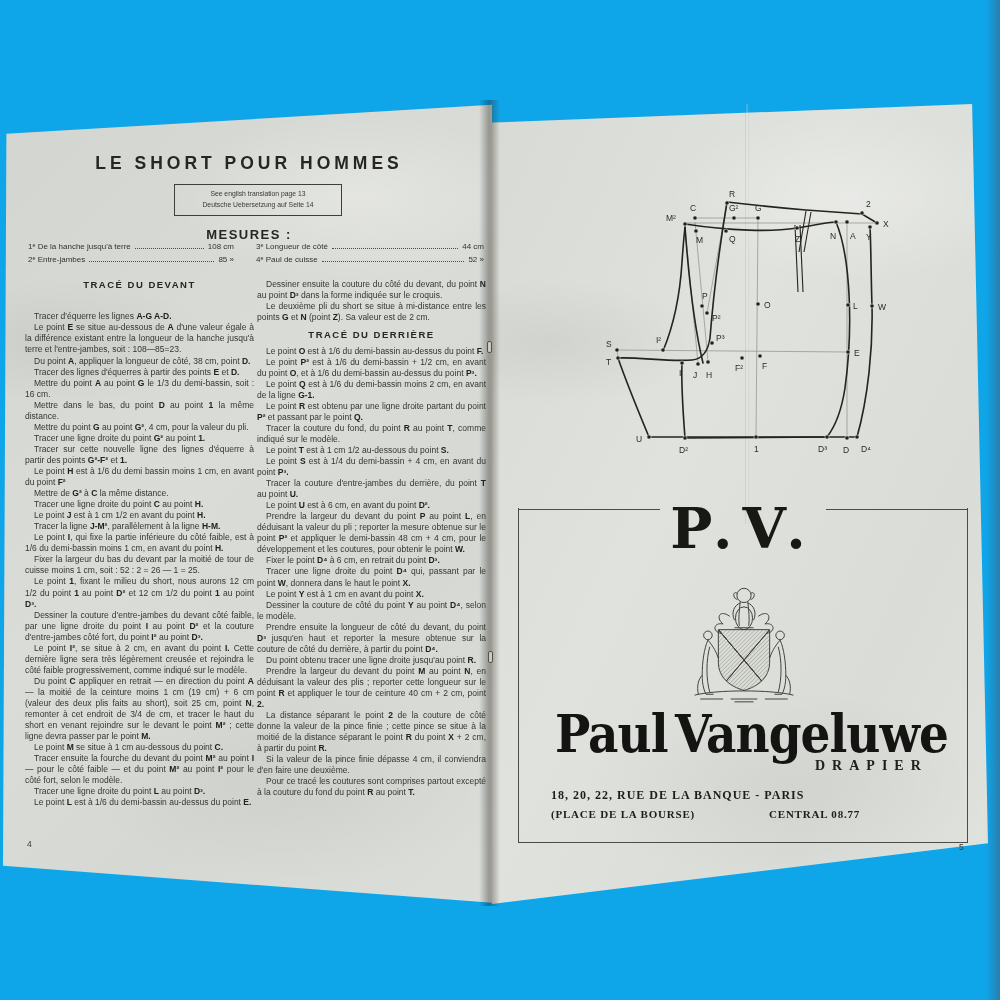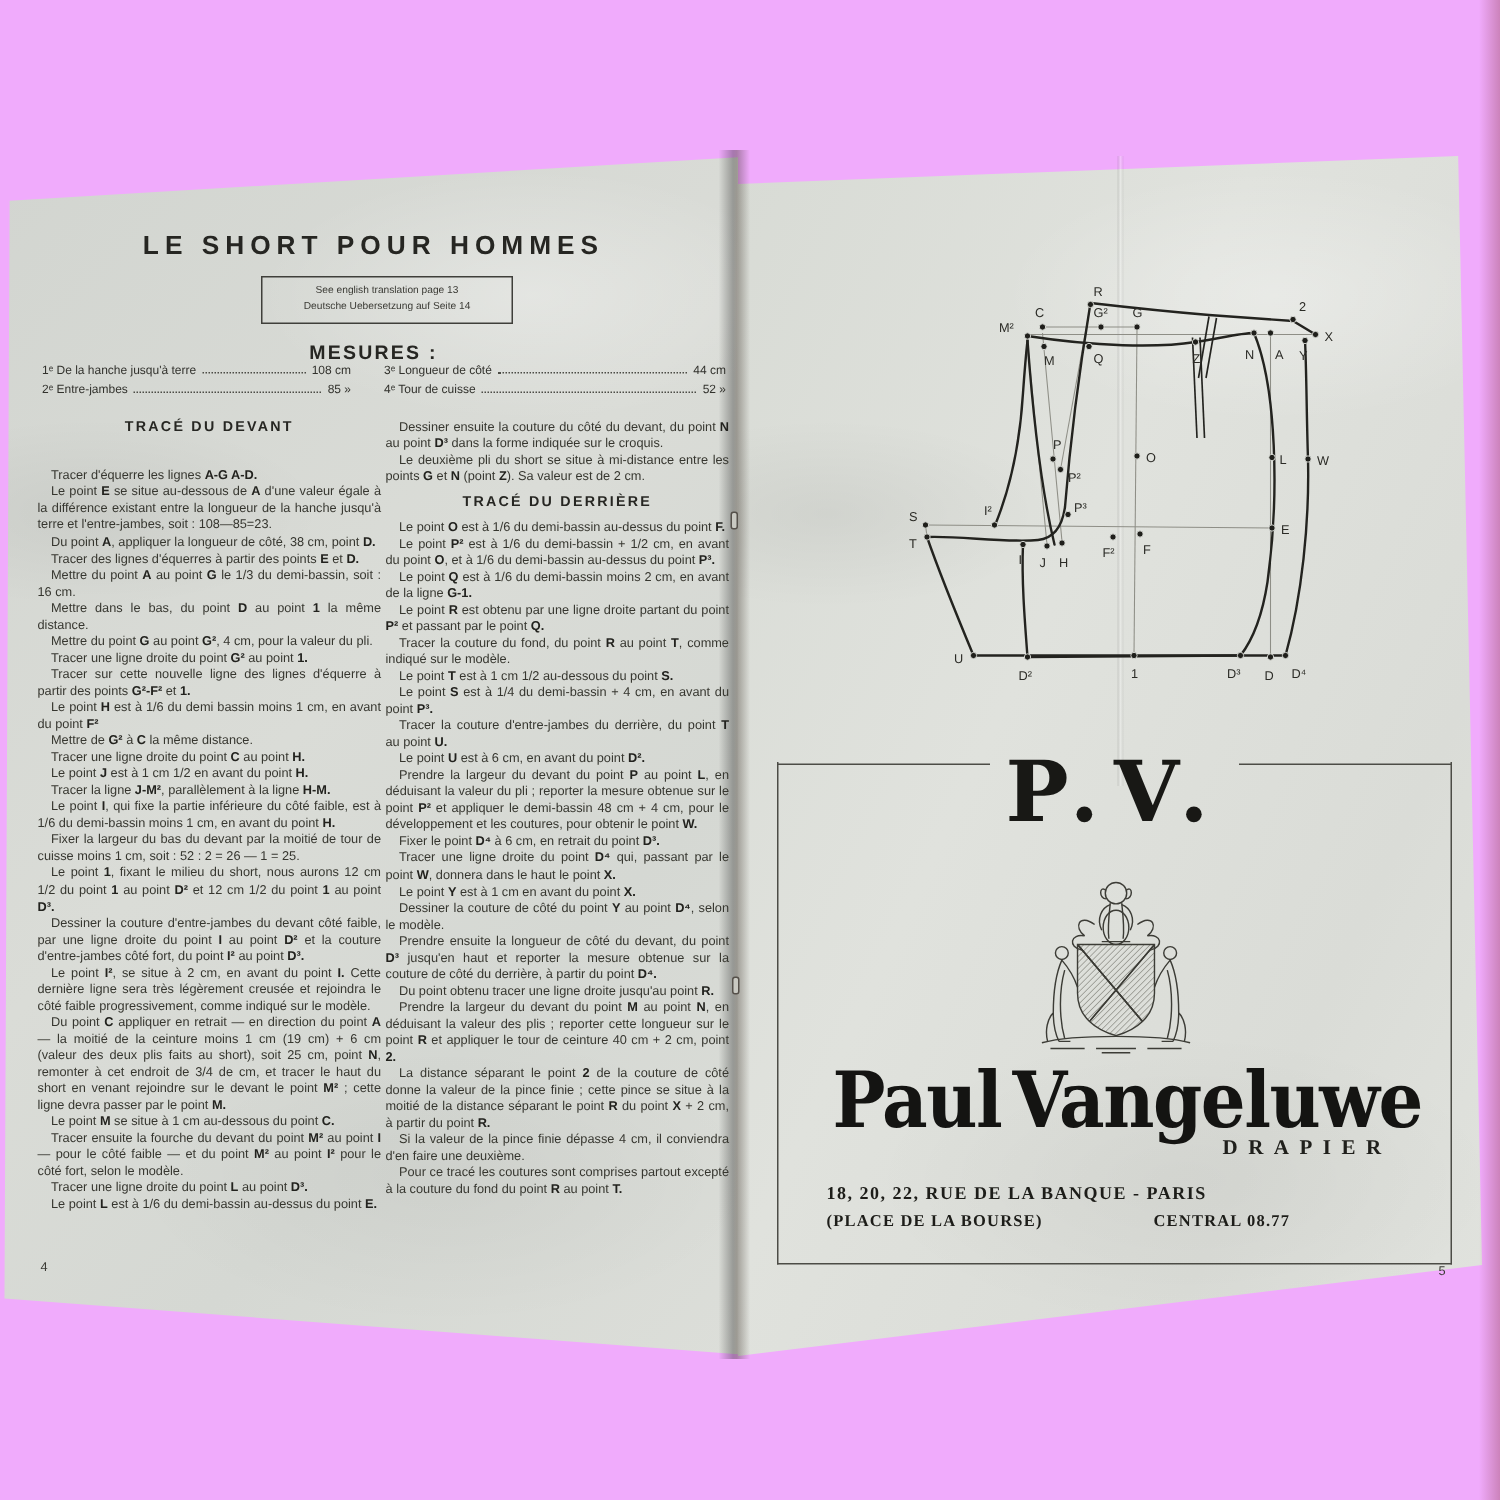--- a/index.html
+++ b/index.html
@@ -1,16 +1,16 @@
 <!DOCTYPE html>
 <html lang="fr"><head>
 <meta charset="utf-8">
 <style>
   html,body{margin:0;padding:0;background:#000;}
-  .stage{position:relative;width:1000px;height:1000px;background:#f0abfc;overflow:hidden;
+  .stage{position:relative;width:1000px;height:1000px;background:#0ea5e9;overflow:hidden;
          font-family:"Liberation Sans","DejaVu Sans",sans-serif;color:#32322d;}
   .stage::after{content:"";position:absolute;right:0;top:0;width:14px;height:100%;
         background:linear-gradient(90deg,transparent,rgba(110,25,18,.28));pointer-events:none;}
   .page{position:absolute;}
   .page-left{left:2px;top:100px;width:490px;height:806px;
         background:linear-gradient(135deg,#d2d5d0 0%,#dadcd7 45%,#d5d8d3 70%,#dcded9 100%);
         clip-path:polygon(0.9% 4.2%,100% 0.6%,100% 99.6%,0.2% 95%);}
   .page-right{left:492px;top:100px;width:497px;height:808px;
         background:linear-gradient(115deg,#d8dbd5 0%,#e0e2dd 40%,#dadcd7 75%,#e1e3de 100%);
         clip-path:polygon(0 2.8%,96.6% 0.5%,99.8% 92%,0 99.5%);}
@@ -116,21 +116,21 @@
         <span class="m-value">85 »</span>
       </div>
     </div>
   <div class="m-col m-col2">
       <div class="m-row">
         <span class="m-label">3ᵉ Longueur de côté</span>
         <span class="m-leader"></span>
         <span class="m-value">44 cm</span>
       </div>
       <div class="m-row">
-        <span class="m-label">4ᵉ Tour de cuisse</span>
+        <span class="m-label">4ᵉ Paul de cuisse</span>
         <span class="m-leader"></span>
         <span class="m-value">52 »</span>
       </div>
     </div>
 
   <div class="col col-a">
     <h2 class="col-head">TRACÉ DU DEVANT</h2>
     <div>
         <p class="para">Tracer d'équerre les lignes <b>A-G A-D.</b></p>
         <p class="para">Le point <b>E</b> se situe au-dessous de <b>A</b> d'une valeur égale à la différence existant entre la longueur de la hanche jusqu'à terre et l'entre-jambes, soit : 108—85=23.</p>

